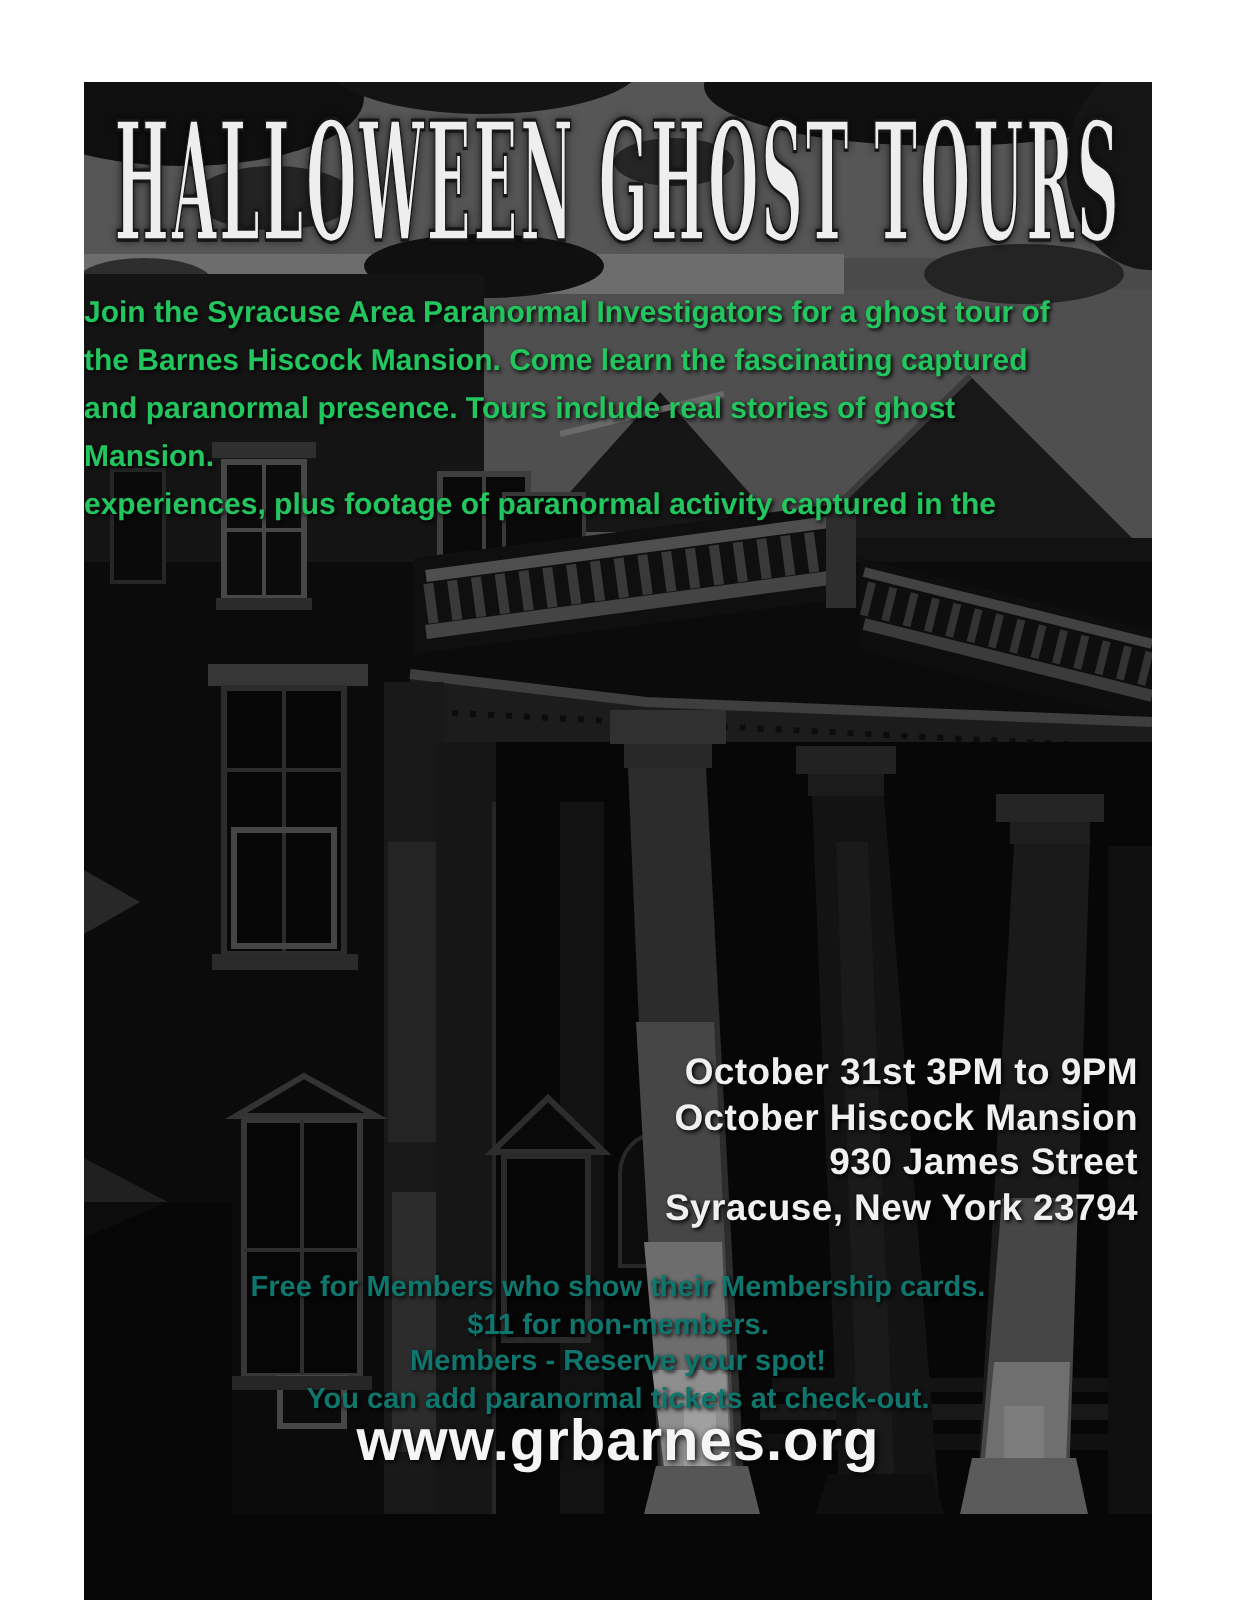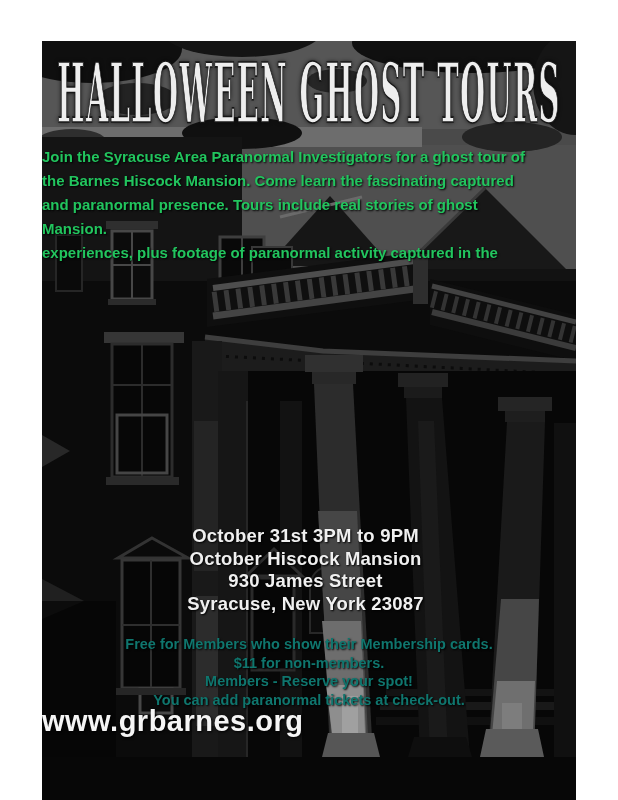--- a/index.html
+++ b/index.html
@@ -25,31 +25,31 @@
     text-shadow:0 0 5px rgba(0,0,0,0.85);
     transform:scale(0.48,1.37) translateX(-50%);
     transform-origin:0 0;
   }
   .intro {
     top:104px; text-align:left;
     font-size:15px; font-weight:bold; line-height:24px;
     color:#22c55e; text-shadow:1px 1px 2px #000;
   }
   .event {
-    top:484px; text-align:center; padding-right:7px; box-sizing:border-box;
+    top:484px; text-align:right; padding-right:7px; box-sizing:border-box;
     font-size:18.5px; font-weight:bold; line-height:22.5px;
     color:#f0f0f0; text-shadow:1px 1px 2px #000; letter-spacing:0.2px;
   }
   .pricing {
     top:594px; text-align:center;
     font-size:14.5px; font-weight:bold; line-height:18.5px;
     color:#0f766e; text-shadow:1px 1px 2px #000;
   }
   .website {
-    top:664px; 
+    top:664px; text-align:center;
     font-size:29px; font-weight:bold; letter-spacing:0.5px;
     color:#f5f5f5; text-shadow:1px 1px 3px #000;
   }
 </style>
 </head>
 <body>
 
 <div class="page">
   <div class="poster">
 
@@ -183,21 +183,21 @@
       <div>the Barnes Hiscock Mansion. Come learn the fascinating captured</div>
       <div>and paranormal presence. Tours include real stories of ghost</div>
       <div>Mansion.</div>
       <div>experiences, plus footage of paranormal activity captured in the</div>
     </div>
 
     <div class="layer event">
       <div>October 31st 3PM to 9PM</div>
       <div>October Hiscock Mansion</div>
       <div>930 James Street</div>
-      <div>Syracuse, New York 23087</div>
+      <div>Syracuse, New York 23794</div>
     </div>
 
     <div class="layer pricing">
       <div>Free for Members who show their Membership cards.</div>
       <div>$11 for non-members.</div>
       <div>Members - Reserve your spot!</div>
       <div>You can add paranormal tickets at check-out.</div>
     </div>
 
     <div class="layer website">www.grbarnes.org</div>

